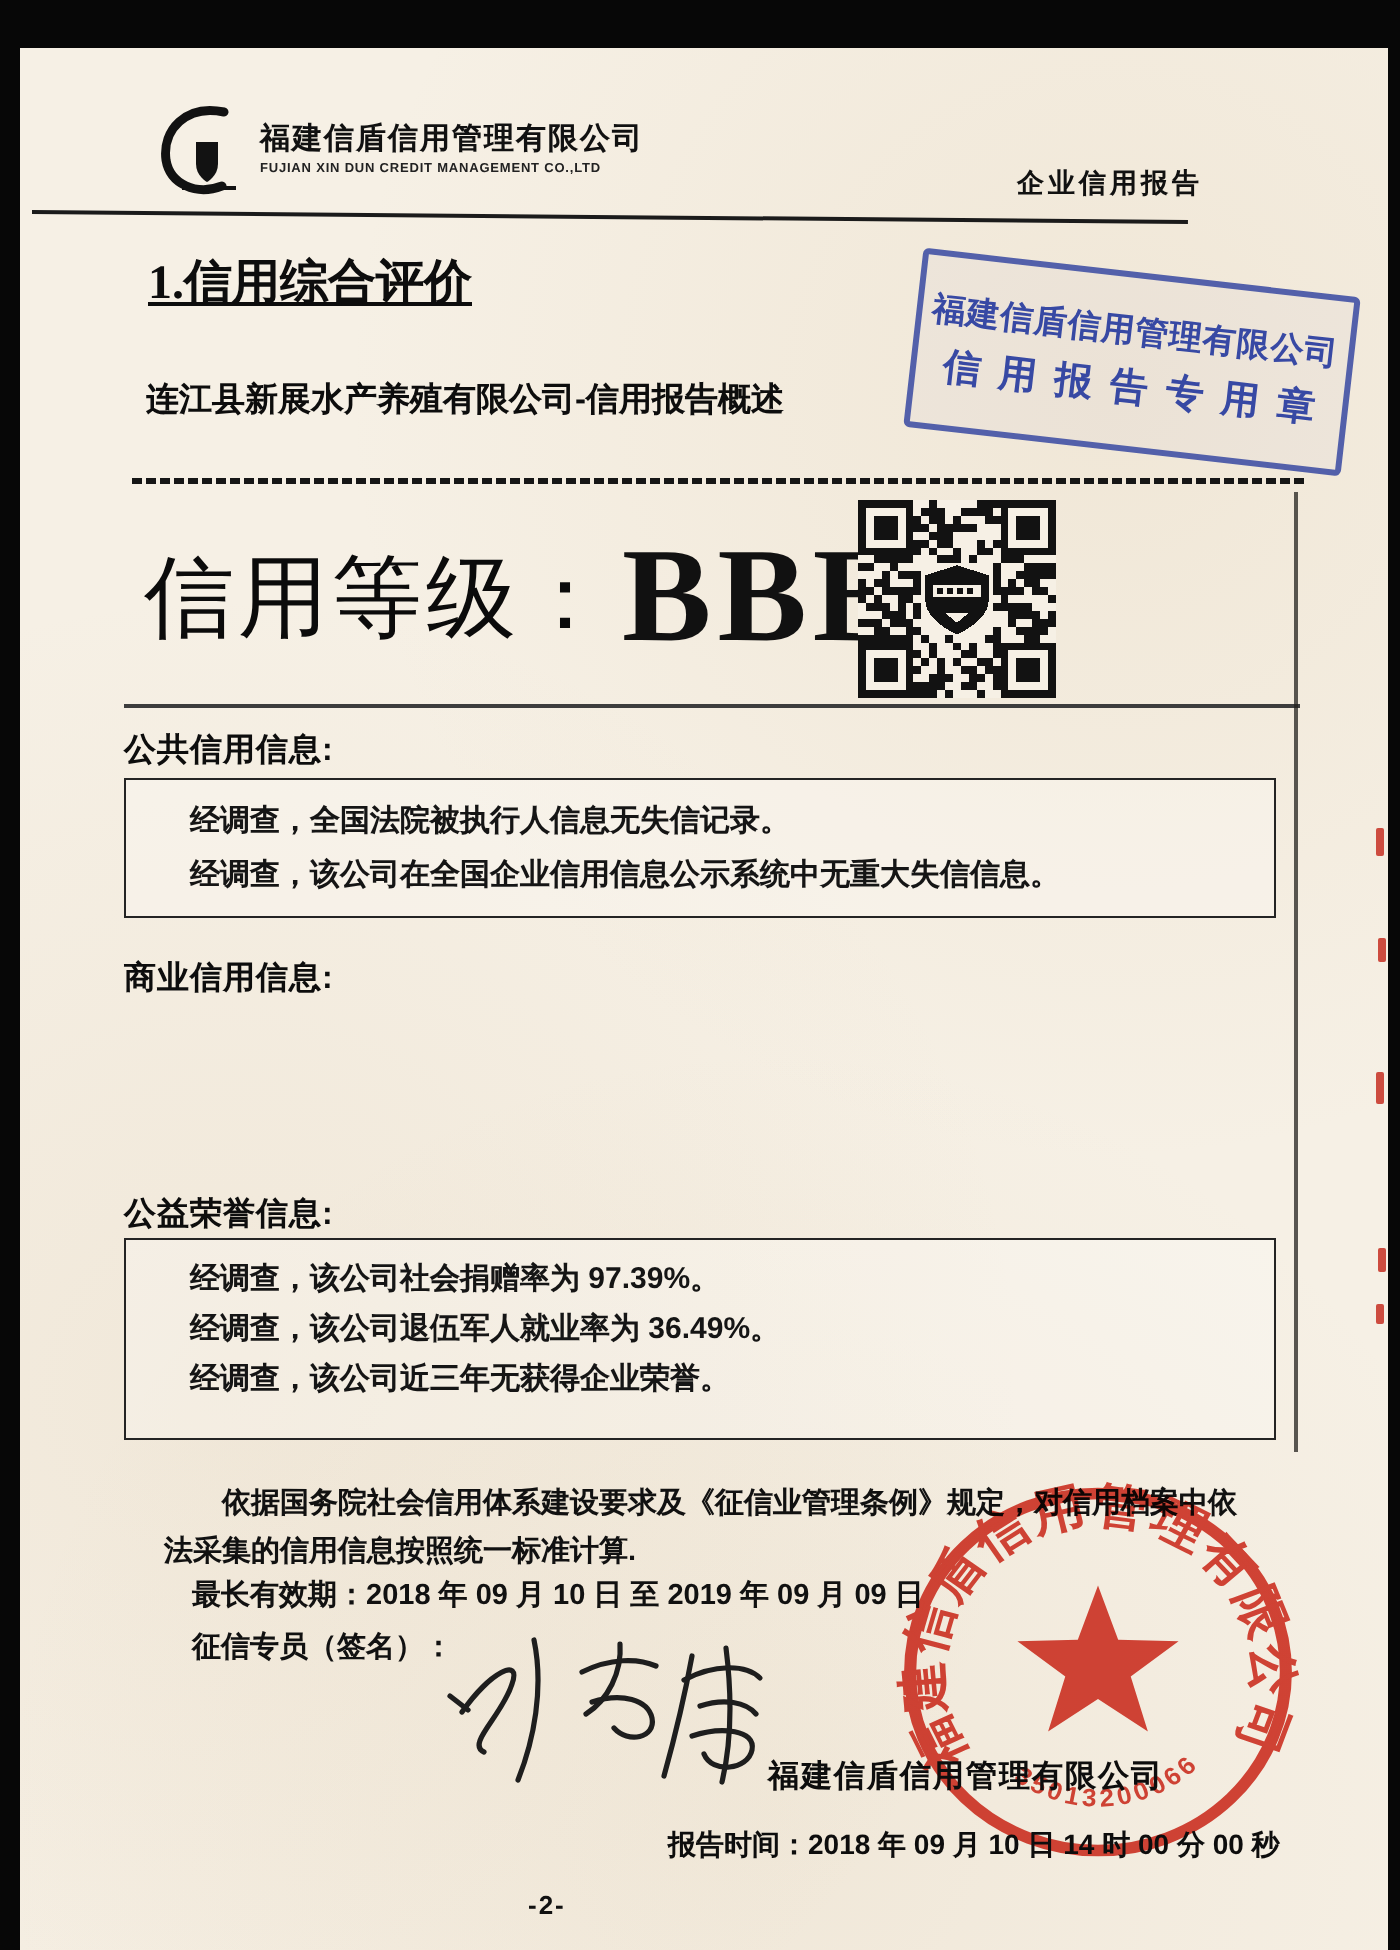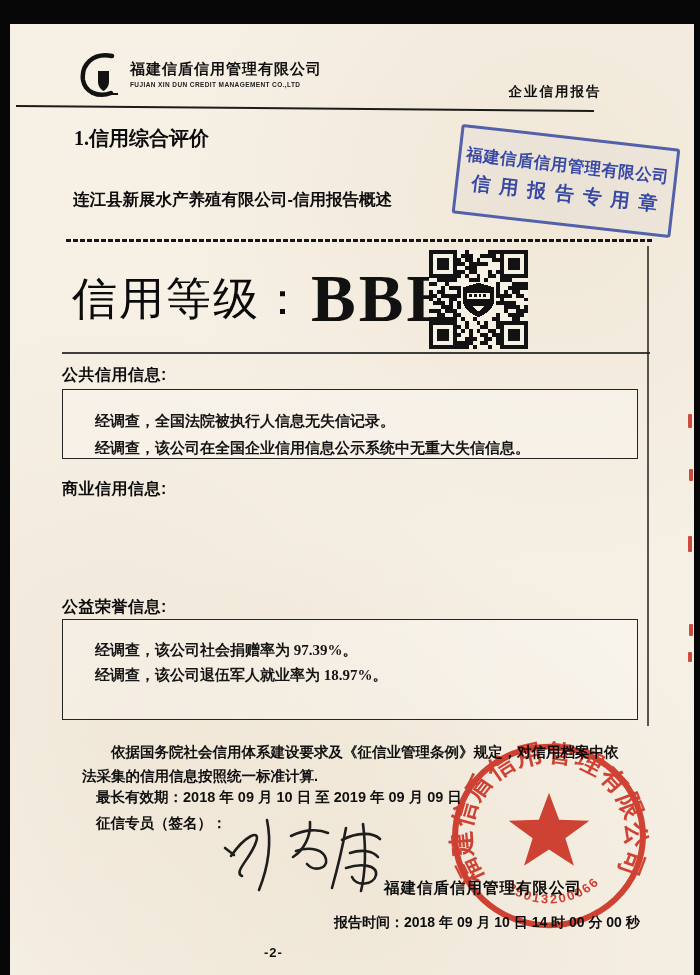--- a/index.html
+++ b/index.html
@@ -17,39 +17,39 @@
       #f6f0e5;
     margin-top: 16px;
   }
   .abs{position:absolute;}
   
   .co-cn{font-size:15px;font-weight:bold;letter-spacing:1px;color:#111;}
   .co-en{font-size:6.5px;font-weight:bold;letter-spacing:.4px;color:#222;margin-top:2px;}
   .doc-type{font-size:13.5px;font-weight:bold;letter-spacing:2px;color:#111;}
   .head-rule{height:2px;background:#1b1b1b;transform:rotate(.5deg);transform-origin:left center;}
   
-  .h1{font-size:20px;font-weight:bold;font-family:"Liberation Serif",serif;color:#0d0d0d;}
+  .h1{font-size:24px;font-weight:bold;font-family:"Liberation Serif",serif;color:#0d0d0d;text-decoration:underline;}
   .subject{font-size:16.5px;font-weight:bold;color:#0d0d0d;}
   
   .bstamp{
     width:214px;height:84px;border:3px solid rgba(42,61,158,.85);border-radius:3px;
     transform:rotate(6.5deg);display:flex;flex-direction:column;align-items:center;
     justify-content:center;gap:4px;color:#2a3da0;opacity:.93;background:rgba(90,110,200,.04);
   }
   .bstamp .l1{font-size:16.5px;font-weight:bold;letter-spacing:.5px;}
   .bstamp .l2{font-size:19px;font-weight:bold;letter-spacing:9px;text-indent:9px;}
   
   .dashline{height:3px;background:repeating-linear-gradient(90deg,#161616 0 5px,transparent 5px 7px);}
   .rating-row{display:flex;align-items:center;}
   .rating-label{font-size:45px;font-weight:normal;letter-spacing:2px;color:#0b0b0b;}
   .rating-value{font-size:67px;font-family:"Liberation Serif",serif;font-weight:700;letter-spacing:3px;color:#111;margin-left:4px;}
   .thinline{height:1.5px;background:#3d3d3d;}
   
   .sect-label{font-size:16px;font-weight:bold;color:#0d0d0d;letter-spacing:.5px;}
-  .sbox{width:576px;border:1.6px solid #242424;background:rgba(255,255,255,.25);box-sizing:border-box;padding:18px 10px 0 32px;font-family:Liberation Serif, serif;}
+  .sbox{width:576px;border:1.6px solid #242424;background:rgba(255,255,255,.25);box-sizing:border-box;padding:7px 10px 0 32px;}
   .sbox .bl{font-size:15px;font-weight:600;color:#151515;line-height:27px;white-space:nowrap;}
   .sbox.tight .bl{line-height:25px;}
   
   .notes{width:542px;font-size:14.5px;font-weight:600;line-height:24px;color:#111;text-indent:2em;}
   .fline{font-size:14.5px;font-weight:600;color:#111;white-space:nowrap;}
   .issuer{font-size:15.5px;font-weight:bold;color:#0d0d0d;letter-spacing:1px;}
   .rtime{font-size:14px;font-weight:bold;color:#0d0d0d;}
   .pagenum{font-size:13px;font-weight:bold;color:#111;letter-spacing:1px;}
   
   .seal{mix-blend-mode:multiply;opacity:.92;}
@@ -310,21 +310,22 @@
   <div class="abs sbox" style="left:52px;top:365px;height:70px;">
     <div class="bl">经调查，全国法院被执行人信息无失信记录。</div>
     <div class="bl">经调查，该公司在全国企业信用信息公示系统中无重大失信信息。</div>
   </div>
 
   <div class="abs sect-label" style="left:52px;top:455px;">商业信用信息:</div>
 
   <div class="abs sect-label" style="left:52px;top:573px;">公益荣誉信息:</div>
   <div class="abs sbox tight" style="left:52px;top:595px;height:101px;">
     <div class="bl">经调查，该公司社会捐赠率为 97.39%。</div>
-    <div class="bl">经调查，该公司退伍军人就业率为 18.97%。</div>
+    <div class="bl">经调查，该公司退伍军人就业率为 36.49%。</div>
+    <div class="bl">经调查，该公司近三年无获得企业荣誉。</div>
   </div>
 
   <div class="abs notes" style="left:72px;top:716px;">依据国务院社会信用体系建设要求及《征信业管理条例》规定，对信用档案中依法采集的信用信息按照统一标准计算.</div>
   <div class="abs fline" style="left:86px;top:764px;">最长有效期：2018 年 09 月 10 日 至 2019 年 09 月 09 日</div>
   <div class="abs fline" style="left:86px;top:790px;">征信专员（签名）：</div>
 
   <div class="abs" style="left:205px;top:782px;width:180px;height:88px;">
     <svg width="180" height="88" viewBox="0 0 180 88" fill="none" stroke="#1e1e1e" stroke-width="2.6" stroke-linecap="round">
       <path d="M 16 50 C 30 30, 46 22, 41 36 C 36 52, 18 66, 27 70"></path>
       <path d="M 10 42 l 9 7"></path>

